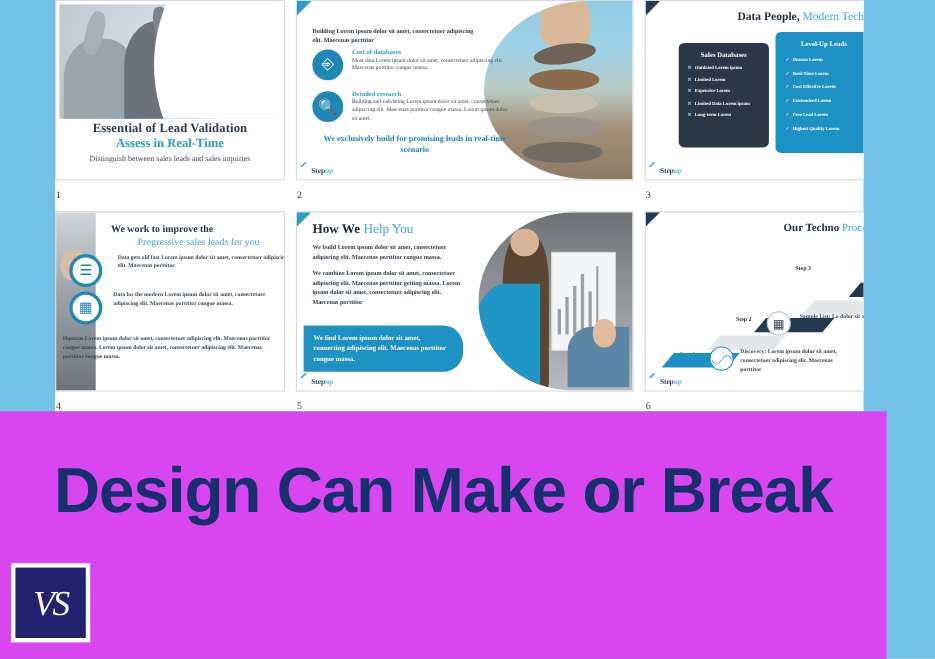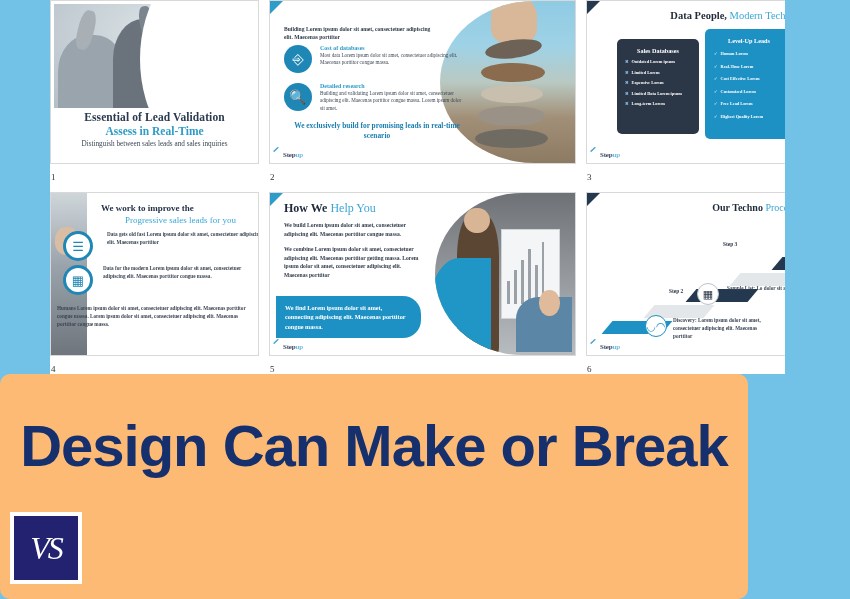--- a/index.html
+++ b/index.html
@@ -180,23 +180,22 @@
   .s6-lbl{ position:absolute; font-size:5.4px; font-weight:bold; color:#2b3647;}
   .s6-l1{ left:31px; top:127px; color:#1e91c4;}
   .s6-l2{ left:82px; top:95px; }
   .s6-l3{ left:136px; top:48px; }
   .s6-d{ position:absolute; font-size:5.2px; color:#3b4653; line-height:1.5; font-weight:bold;}
   .s6-d1{ left:86px; top:124px; width:92px;}
   .s6-d2{ left:140px; top:92px; width:82px;}
 
   
   #banner{
-    position:absolute; left:0; top:374px; width:748px; height:225px;
-    background:#fdba74;
-    border-radius:10px;
+    position:absolute; left:0; top:374px; width:806px; height:225px;
+    background:#d946ef;
   }
   #banner-title{
     position:absolute; left:0; right:0; top:34px; text-align:center;
     font-family:"Liberation Sans", sans-serif;
     color:#16306e; font-weight:bold; font-size:58px; line-height:1.3;
     letter-spacing:-1px;
   }
   #banner-title .l2{ display:block; }
   #logo{
     position:absolute; left:10px; top:512px; width:72px; height:72px;

